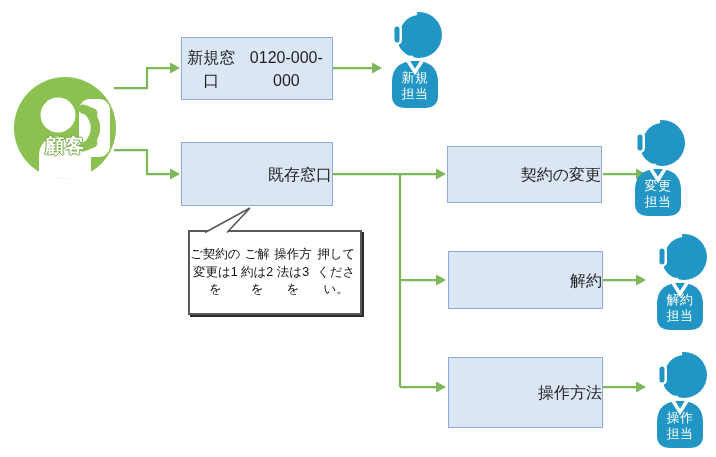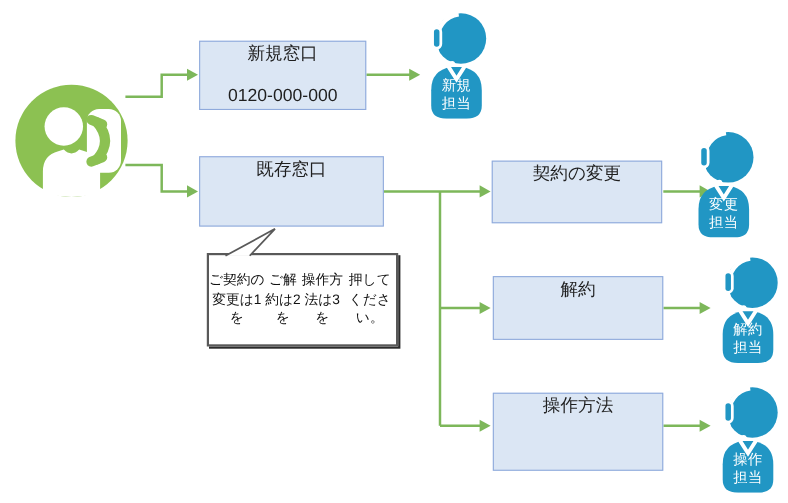--- a/index.html
+++ b/index.html
@@ -4,21 +4,21 @@
 <style>
   html,body{margin:0;padding:0;background:#fff;}
   #canvas{
     position:relative;width:716px;height:457px;background:#ffffff;overflow:hidden;
     font-family:"Liberation Sans","DejaVu Sans",sans-serif;
   }
   svg{display:block;}
   
   .flowbox{
     position:absolute;background:#DBE6F4;border:1.5px solid #8FAADC;
-    display:flex;flex-direction:column;align-items:center;justify-content:space-between;
+    display:flex;flex-direction:row;align-items:center;justify-content:flex-end;
     color:#1f1f1f;font-size:16px;line-height:23px;text-align:center;box-sizing:border-box;
   }
   
   .callout{
     position:absolute;left:188px;top:230px;width:174px;height:85px;background:#ffffff;
     border:2px solid #595959;box-shadow:2px 2px 0 #2b2b2b;box-sizing:border-box;
     display:flex;flex-direction:row;align-items:center;justify-content:center;
     color:#111;font-size:12.5px;line-height:17.5px;text-align:center;z-index:2;
   }
   
@@ -70,28 +70,29 @@
 
   <div class="icon-wrap" style="left:13px;top:76px;width:104px;height:104px;">
     <svg width="104" height="104" viewBox="0 0 104 104">
       <circle cx="52" cy="52" r="51" fill="#8CC152"></circle>
       <circle cx="45" cy="39" r="17.5" fill="#ffffff"></circle>
       <path d="M26,99 L26,80 Q26,65 40,61.5 L45,60 Q52,67 59,60 L64,61.5 Q78,65 78,80 L78,99 Q52,107 26,99 Z" fill="#ffffff"></path>
       <rect x="66" y="23" width="31" height="58" rx="11" fill="#ffffff"></rect>
       <path d="M75,35 Q90,52 75,69" stroke="#8CC152" stroke-width="9" stroke-linecap="round" fill="none"></path>
       <path d="M70,33 L80,37 M70,71 L80,67" stroke="#8CC152" stroke-width="9" stroke-linecap="round" fill="none"></path>
     </svg>
+    <div class="customer-label">顧客</div>
   </div>
 
   <div class="flowbox" style="left:181px;top:37px;width:152px;height:63px;">
     <div>新規窓口</div>
     <div>0120-000-000</div>
   </div>
 
-  <div class="flowbox" style="left:181px;top:142px;width:168px;height:64px;">
+  <div class="flowbox" style="left:181px;top:142px;width:152px;height:64px;">
     <div>既存窓口</div>
   </div>
 
   <div class="flowbox" style="left:447px;top:146px;width:155px;height:57px;">
     <div>契約の変更</div>
   </div>
 
   <div class="flowbox" style="left:448px;top:251px;width:155px;height:58px;">
     <div>解約</div>
   </div>

